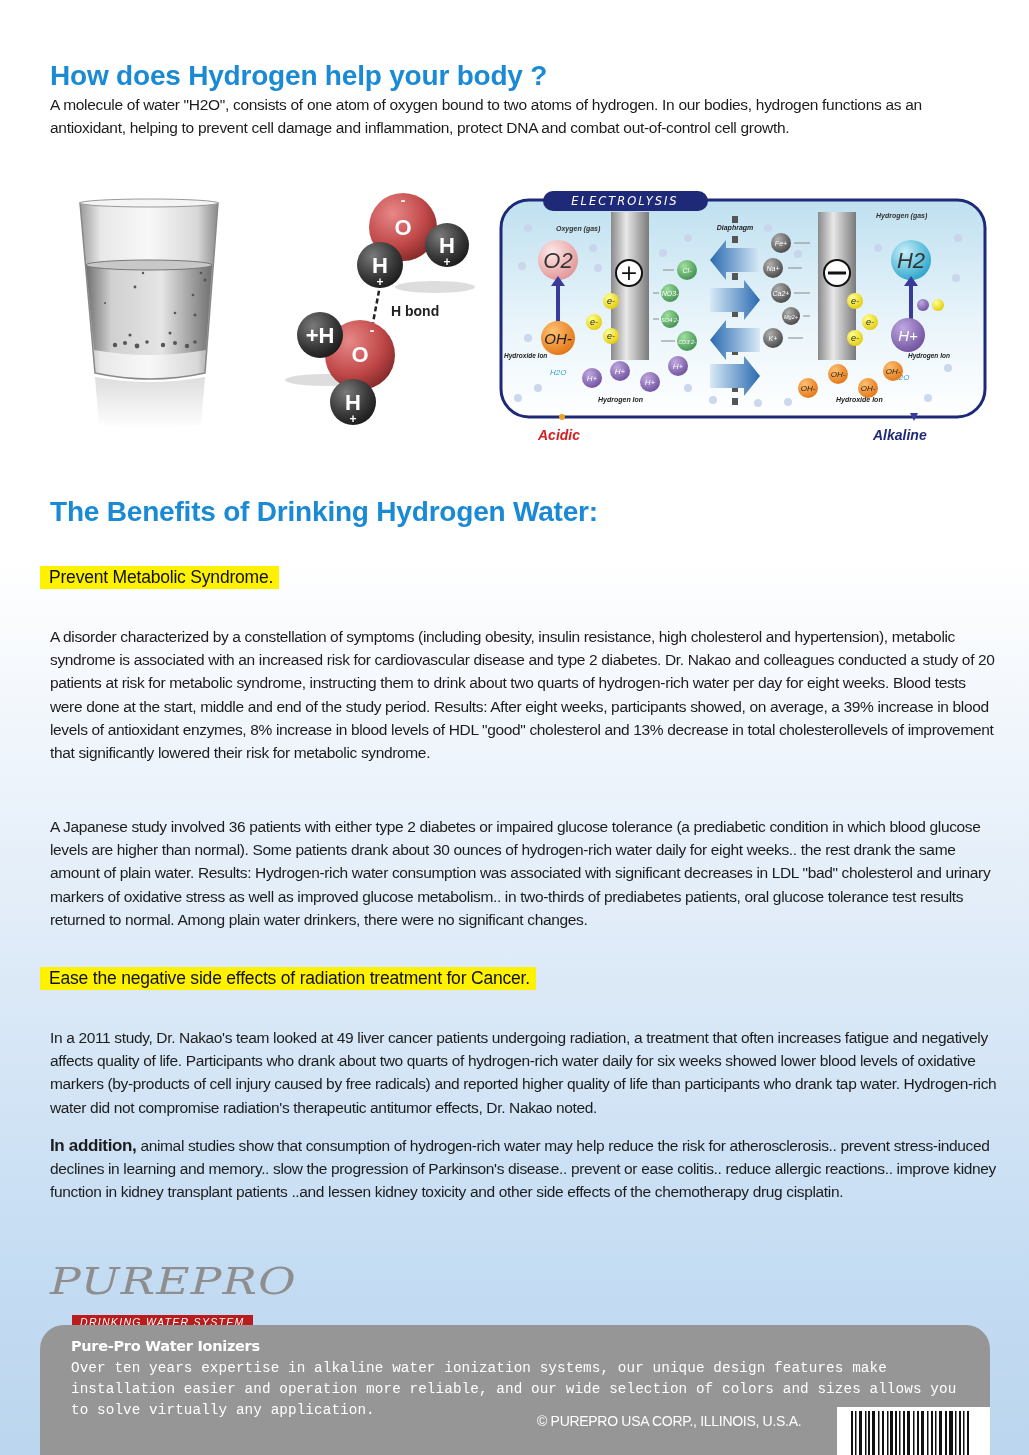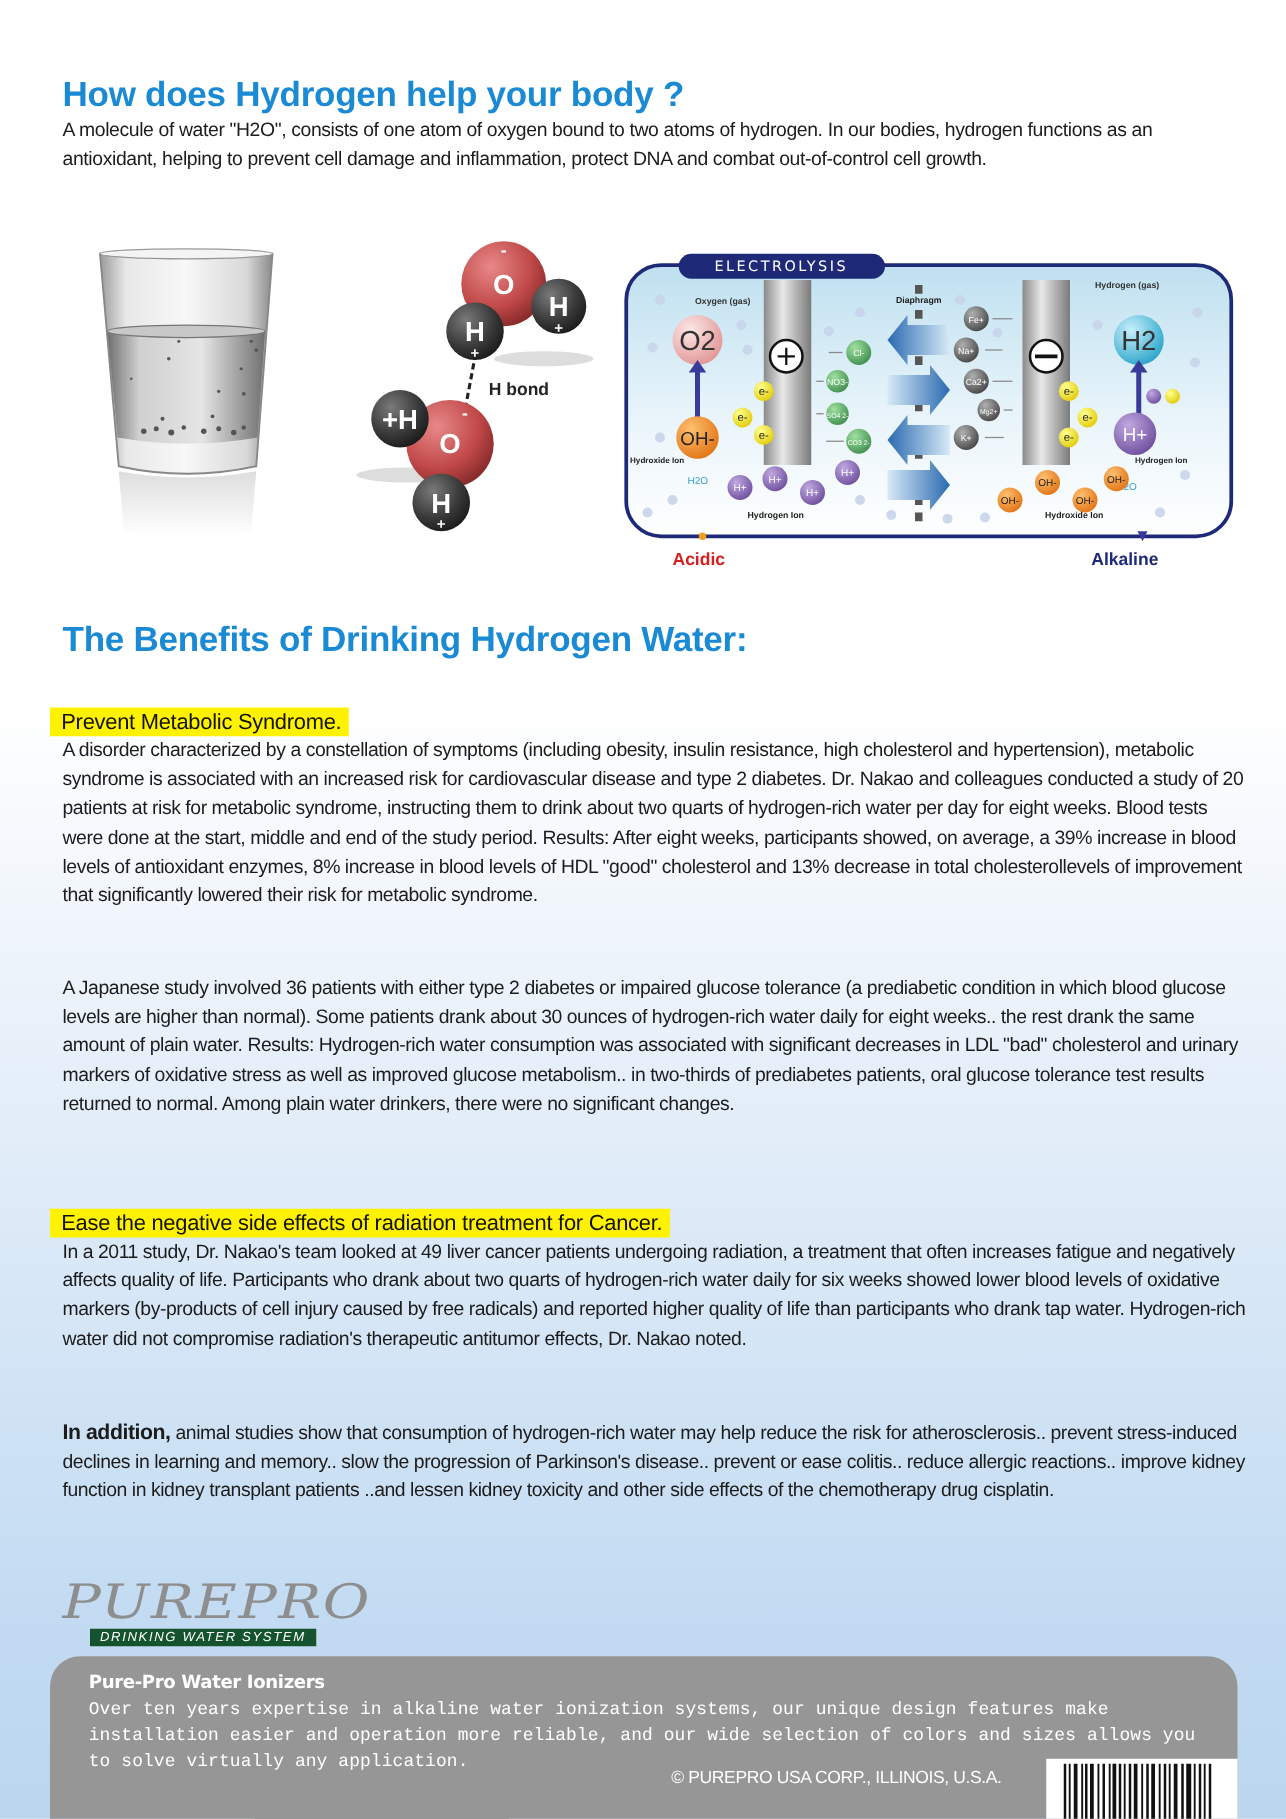--- a/index.html
+++ b/index.html
@@ -11,26 +11,26 @@
   }
   .abs { position:absolute; }
   .h1 { color:#1a8ad4; font-weight:bold; font-size:28px; letter-spacing:-0.2px; }
   .intro { left:50px; top:93px; width:920px; font-size:15.5px; line-height:23px; color:#1c1c1c; letter-spacing:-0.3px; }
   .section-title {
     display:inline-block; background:#fff200; font-weight:normal; font-size:17.5px;
     padding:1px 6px 1px 9px; color:#111; letter-spacing:-0.2px;
   }
   .para { font-size:15.5px; line-height:23.2px; color:#1c1c1c; letter-spacing:-0.35px; }
   .sec { left:40px; width:960px; }
-  .sec .para { padding-left:10px; }
+  .sec .para { padding-left:10px;margin-top:36px; }
   .addition-lead { font-weight:bold; font-size:17px; }
   
   .glass { left:75px; top:195px; width:150px; height:240px; }
   .molecule { left:285px; top:190px; width:190px; height:240px; }
-  .diagram { left:498px; top:200px; width:492px; height:265px; }
+  .diagram { left:498px; top:188px; width:492px; height:265px;font-style:italic; }
   
   .logo { left:50px; top:1263px; }
   .footer-box {
     left:40px; top:1325px; width:950px; height:140px; background:#969696;
     border-radius:24px 24px 0 0; color:#fff;
   }
   .footer-title { left:31px; top:13px; font-size:14.5px; font-weight:bold; font-family:"DejaVu Sans", sans-serif; letter-spacing:-0.3px;}
   .footer-text { left:31px; top:33px; width:900px; font-size:14.3px; line-height:21px; font-family:Liberation Mono, monospace; letter-spacing:0.1px; }
   .copyright { left:497px; top:88px; font-size:14px; color:#fff; letter-spacing:-0.3px;}
   .barcode { left:797px; top:82px; width:153px; height:58px; background:#fff; }
@@ -348,21 +348,21 @@
   <div class="section-title">Ease the negative side effects of radiation treatment for Cancer.</div>
   <div class="para">In a 2011 study, Dr. Nakao's team looked at 49 liver cancer patients undergoing radiation, a treatment that often increases fatigue and negatively affects quality of life. Participants who drank about two quarts of hydrogen-rich water daily for six weeks showed lower blood levels of oxidative markers (by-products of cell injury caused by free radicals) and reported higher quality of life than participants who drank tap water. Hydrogen-rich water did not compromise radiation's therapeutic antitumor effects, Dr. Nakao noted.</div>
 </div>
 
 <div class="abs para" style="left:50px; top:1134px; width:950px;">
   <span class="addition-lead">In addition,</span><span> animal studies show that consumption of hydrogen-rich water may help reduce the risk for atherosclerosis.. prevent stress-induced declines in learning and memory.. slow the progression of Parkinson's disease.. prevent or ease colitis.. reduce allergic reactions.. improve kidney function in kidney transplant patients ..and lessen kidney toxicity and other side effects of the chemotherapy drug cisplatin.</span>
 </div>
 
 <div class="abs logo">
   <div style="font-family:'DejaVu Serif', serif; font-style:italic; font-size:38px; color:#8e8e8e; letter-spacing:1px; line-height:36px; transform:scaleX(1.2); transform-origin:left;">PUREPRO</div>
-  <div style="margin-left:22px; margin-top:4px; background:#14532d; color:#fff; font-size:10.5px; font-style:italic; letter-spacing:1.3px; padding:1px 8px; display:inline-block;">DRINKING WATER SYSTEM</div>
+  <div style="margin-left:22px; margin-top:16px; background:#b91c1c; color:#fff; font-size:10.5px; font-style:italic; letter-spacing:1.3px; padding:1px 8px; display:inline-block;">DRINKING WATER SYSTEM</div>
 </div>
 
 <div class="abs footer-box">
   <div class="abs footer-title">Pure-Pro Water Ionizers</div>
   <div class="abs footer-text">Over ten years expertise in alkaline water ionization systems, our unique design features make installation easier and operation more reliable, and our wide selection of colors and sizes allows you to solve virtually any application.</div>
   <div class="abs copyright">© PUREPRO USA CORP., ILLINOIS, U.S.A.</div>
   <div class="abs barcode">
     <svg width="153" height="58" viewBox="0 0 153 58">
       <g fill="#111">
         <rect x="14" y="4" width="2" height="54"></rect>

